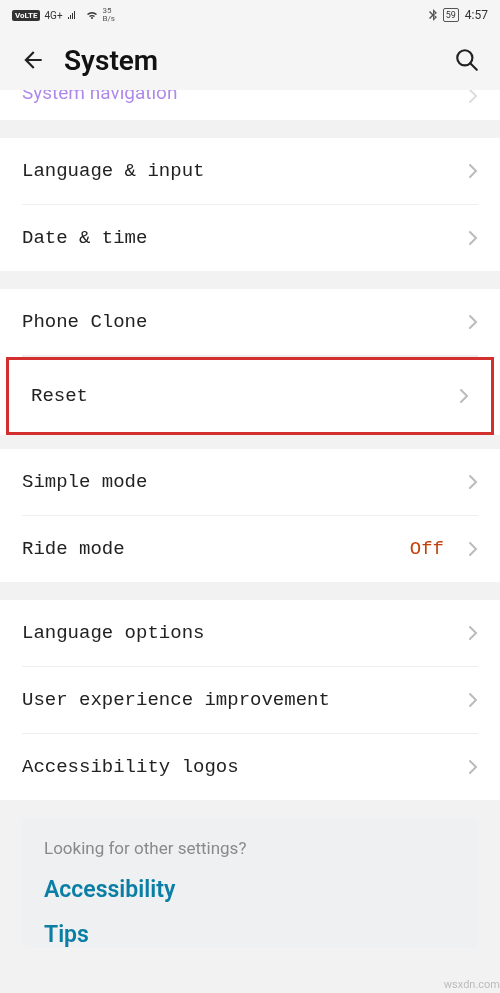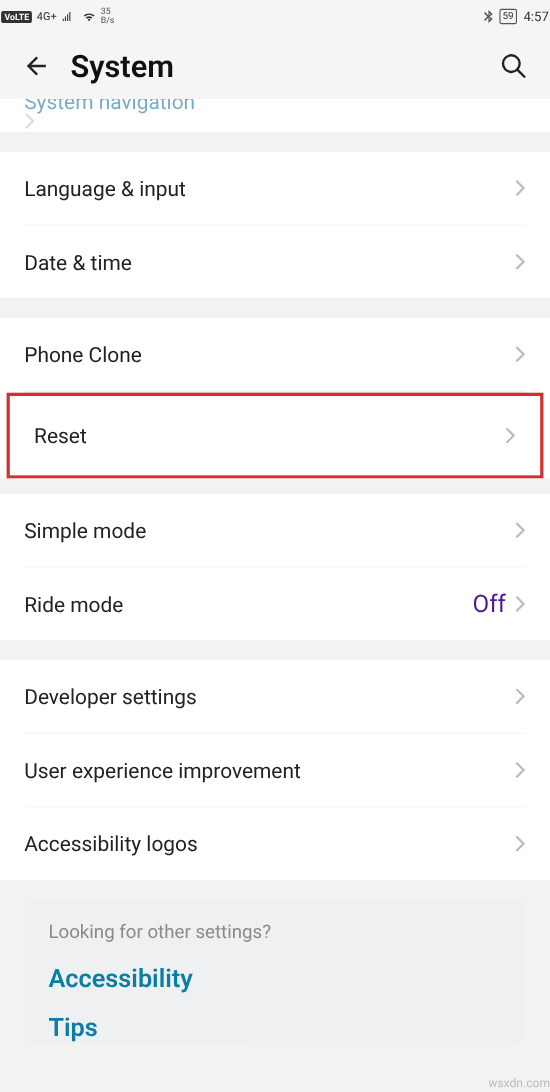--- a/index.html
+++ b/index.html
@@ -13,21 +13,21 @@
       position: relative;
     }
 
     
     .status-bar {
       height: 30px;
       background: #f5f5f5;
       display: flex;
       align-items: center;
       justify-content: space-between;
-      padding: 0 1px;
+      padding: 0 12px;
       font-size: 12px;
       color: #333;
     }
     .status-left { display: flex; align-items: center; gap: 4px; }
     .status-right { display: flex; align-items: center; gap: 6px; }
     .volte-badge {
       background: #333;
       color: #fff;
       font-size: 8px;
       font-weight: bold;
@@ -64,42 +64,42 @@
 
     .row {
       background: #fff;
       min-height: 66px;
       display: flex;
       align-items: center;
       padding: 0 22px;
       font-size: 19px;
       color: #222;
       position: relative;
+      font-family: Liberation Mono, monospace;
     }
     .row-label { flex: 1; }
-    .row-value { color: #4c1d95; font-size: 22px; margin-right: 8px;}
+    .row-value { color: #c2410c; font-size: 19px; margin-right: 24px;}
     .chevron { color: #bdbdbd; }
     .divider {
       height: 1px;
       background: #eee;
       margin: 0 22px;
     }
 
     
     .cutoff-row {
       background: #fff;
       height: 30px;
       display: flex;
       align-items: flex-start;
       padding: 0 22px;
       font-size: 19px;
-      color: #0369a1;
+      color: #6d28d9;
       position: relative;
       overflow: hidden;
-      flex-direction: column;
     }
     .cutoff-label { flex:1; line-height: 14px; opacity: .55; position:relative; top:-4px;}
     .cutoff-chevron { color:#bdbdbd; position:relative; top:-2px; opacity:.5;}
 
     
     .highlight-box {
       border: 3px solid #d32f2f;
       margin: 0 6px;
     }
     .highlight-box .row { min-height: 72px; }
@@ -246,21 +246,21 @@
             <path d="M2 2l6 6-6 6" stroke="#bbb" stroke-width="2" fill="none" stroke-linecap="round"></path>
           </svg>
         </span>
     </div>
   </div>
 
   <div class="gap-md"></div>
 
   <div class="group">
     <div class="row">
-      <span class="row-label">Developer settings</span>
+      <span class="row-label">Language options</span>
       <span class="chevron">
           <svg width="10" height="16" viewBox="0 0 10 16">
             <path d="M2 2l6 6-6 6" stroke="#bbb" stroke-width="2" fill="none" stroke-linecap="round"></path>
           </svg>
         </span>
     </div>
     <div class="divider"></div>
     <div class="row">
       <span class="row-label">User experience improvement</span>
       <span class="chevron">

